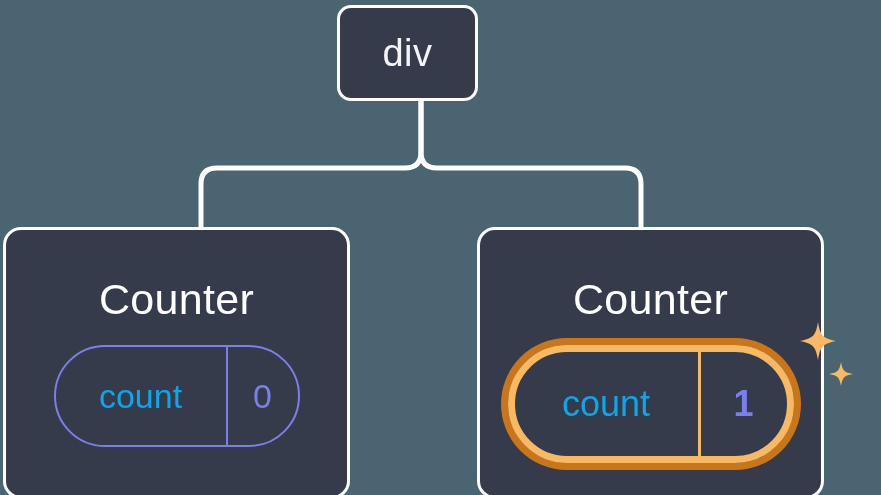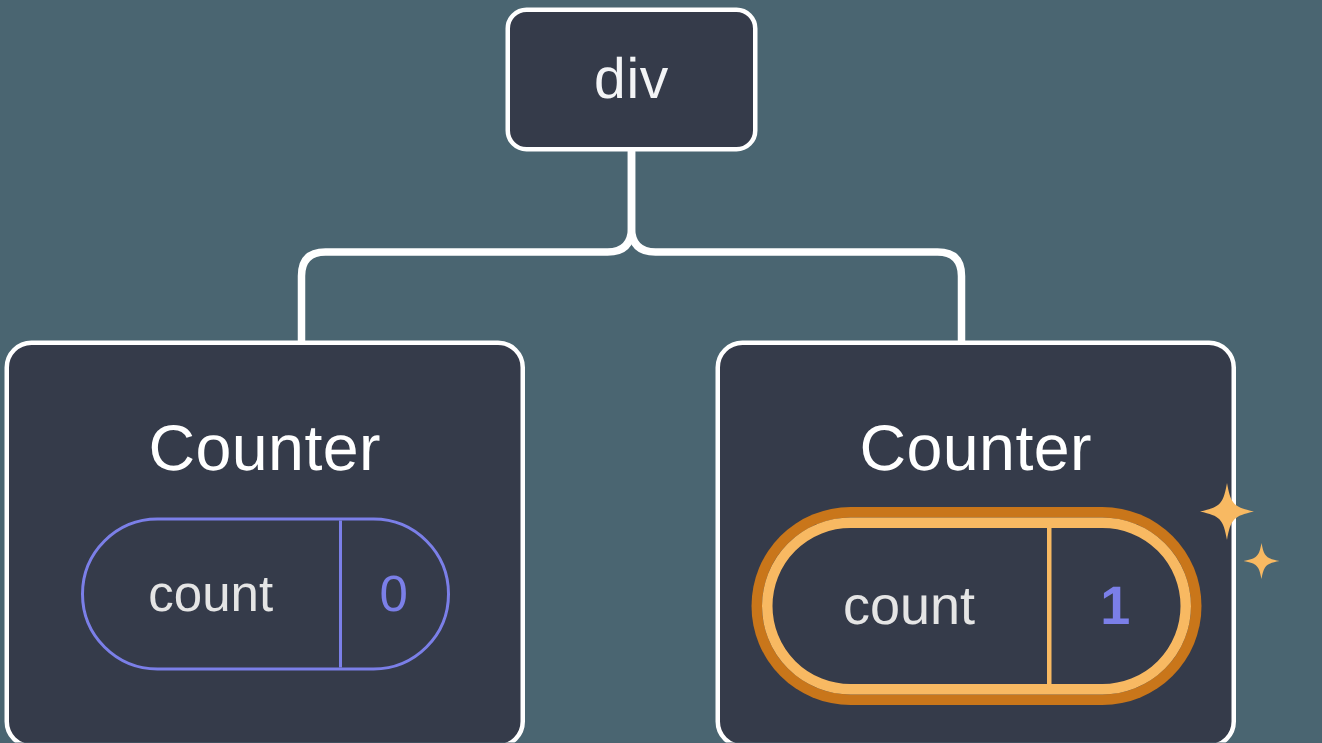--- a/index.html
+++ b/index.html
@@ -31,21 +31,21 @@
   .node {
     position: absolute;
     background: #353b4a;
     border: 3px solid #ffffff;
     border-radius: 18px;
     box-sizing: border-box;
   }
   .node-root {
     left: 337px;
     top: 5px;
-    width: 168px;
+    width: 141px;
     height: 96px;
     border-radius: 14px;
     display: flex;
     align-items: center;
     justify-content: center;
   }
   .root-label {
     color: #f3f4f6;
     font-size: 38px;
     line-height: 1;
@@ -101,21 +101,21 @@
     box-shadow: 0 0 0 7px #c9761a;
   }
   .pill-cell {
     display: flex;
     align-items: center;
     justify-content: center;
     box-sizing: border-box;
   }
   .pill-key {
     flex: 0 0 auto;
-    color: #e5e5e5;
+    color: #0ea5e9;
     font-size: 34px;
     line-height: 1;
   }
   .pill-val {
     flex: 1 1 auto;
     color: #7b7fe8;
     font-size: 34px;
     line-height: 1;
   }
   .pill-plain .pill-key { width: 172px; border-right: 2px solid #7b7fe8; }

